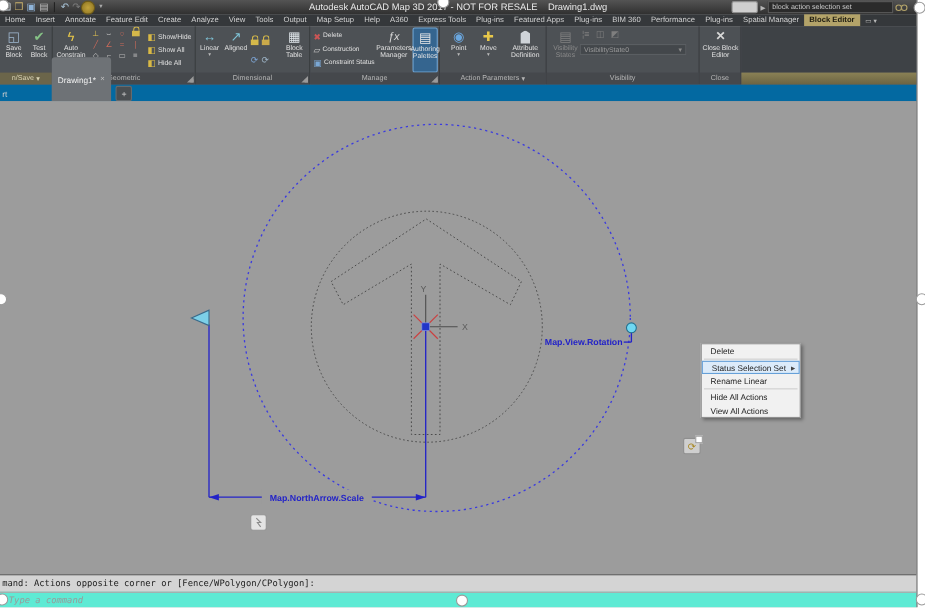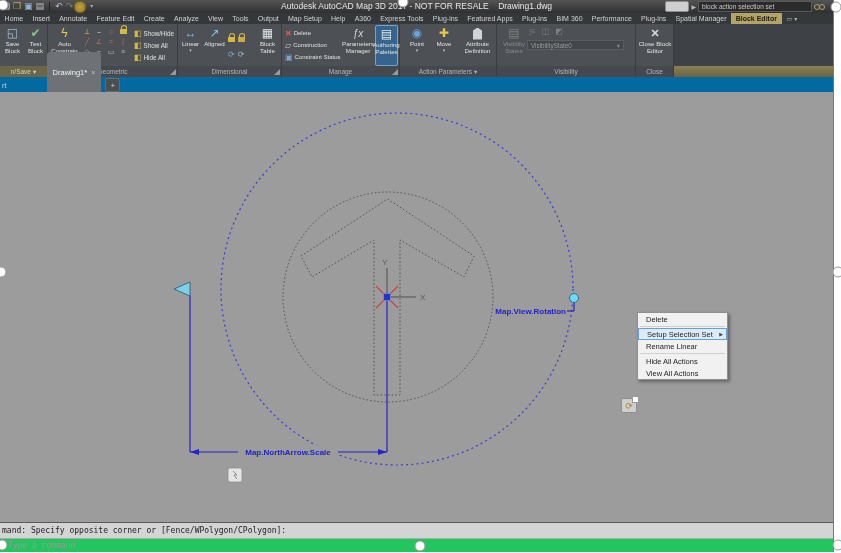--- a/index.html
+++ b/index.html
@@ -55,21 +55,21 @@
   #ctxmenu{left:637px;top:312px;width:89px;}
   #submenu{left:727px;top:326px;width:94px;}
   .mi{height:12px;display:flex;align-items:center;padding:0 4px 0 8px;position:relative;box-sizing:border-box;}
   .mi.hl{background:#dcebfa;border:1px solid #66a0d8;}
   .mi .sub{position:absolute;right:3px;font-size:5px;color:#444;}
   .msep{height:1px;background:#cfcfcf;margin:1px 2px;}
   #launcher{position:absolute;left:621px;top:306px;width:14px;height:13px;background:#cfcfcf;border:1px solid #8f8f8f;border-radius:2px;z-index:39;display:flex;align-items:center;justify-content:center;font-size:9px;color:#a8861f;}
   #launcher .minibox{position:absolute;right:-3px;top:-3px;width:5px;height:5px;background:#fff;border:1px solid #999;}
   
   #cmdhist{position:absolute;left:0;top:522px;width:833px;height:16px;background:#d4d4d4;border-top:1px solid #5a5a5a;color:#1c1c1c;font-family:"DejaVu Sans Mono",monospace;font-size:8px;line-height:16px;padding-left:2px;box-sizing:border-box;white-space:nowrap;overflow:hidden;}
-  #cmdinput{position:absolute;left:0;top:538px;width:833px;height:14px;background:#22c55e;border:none;border-top:1px solid #ababab;font-family:"DejaVu Sans Mono",monospace;font-size:8px;padding-left:8px;box-sizing:border-box;outline:none;}
+  #cmdinput{position:absolute;left:0;top:538px;width:833px;height:14px;background:#5eead4;border:none;border-top:1px solid #ababab;font-family:"DejaVu Sans Mono",monospace;font-size:8px;padding-left:8px;box-sizing:border-box;outline:none;}
   #cmdinput::placeholder{font-style:italic;color:#999;}
   
   .handle{position:absolute;width:11px;height:11px;border-radius:50%;background:#fff;border:1.5px solid #9a9a9a;box-sizing:border-box;z-index:60;transform:translate(-50%,-50%);}
   #olivedot{position:absolute;left:80px;top:7px;width:11px;height:11px;border-radius:50%;background:radial-gradient(#c2a33c,#8a7120);border:1px solid #6d5a18;transform:translate(-50%,-50%);z-index:55;}
   .sep{width:1px;height:9px;background:#222;margin:0 2px;}
 </style>
 </head>
 <body>
 
 <div id="appwin">
@@ -349,36 +349,36 @@
     
     <div id="launcher">⟳<span class="minibox"></span></div>
   </div>
 
   <div class="menu" id="ctxmenu">
     <div class="mi">
         <span>Delete</span>
       </div>
     <div class="msep"></div>
     <div class="mi hl">
-        <span>Setup Selection Set</span>
+        <span>Status Selection Set</span>
         <span class="sub">▶</span>
       </div>
     <div class="mi">
         <span>Rename Linear</span>
       </div>
     <div class="msep"></div>
     <div class="mi">
         <span>Hide All Actions</span>
       </div>
     <div class="mi">
         <span>View All Actions</span>
       </div>
   </div>
 
-  <div id="cmdhist">mand: Specify opposite corner or [Fence/WPolygon/CPolygon]:</div>
+  <div id="cmdhist">mand: Actions opposite corner or [Fence/WPolygon/CPolygon]:</div>
   <input id="cmdinput" readonly="" placeholder="Type a command" style="">
 
 </div>
 
 <div class="handle" style="left:3px;top:5px"></div>
 <div class="handle" style="left:403px;top:2px"></div>
 <div class="handle" style="left:836px;top:7px"></div>
 <div class="handle" style="left:1px;top:272px"></div>
 <div class="handle" style="left:838px;top:272px"></div>
 <div class="handle" style="left:2px;top:545px"></div>

